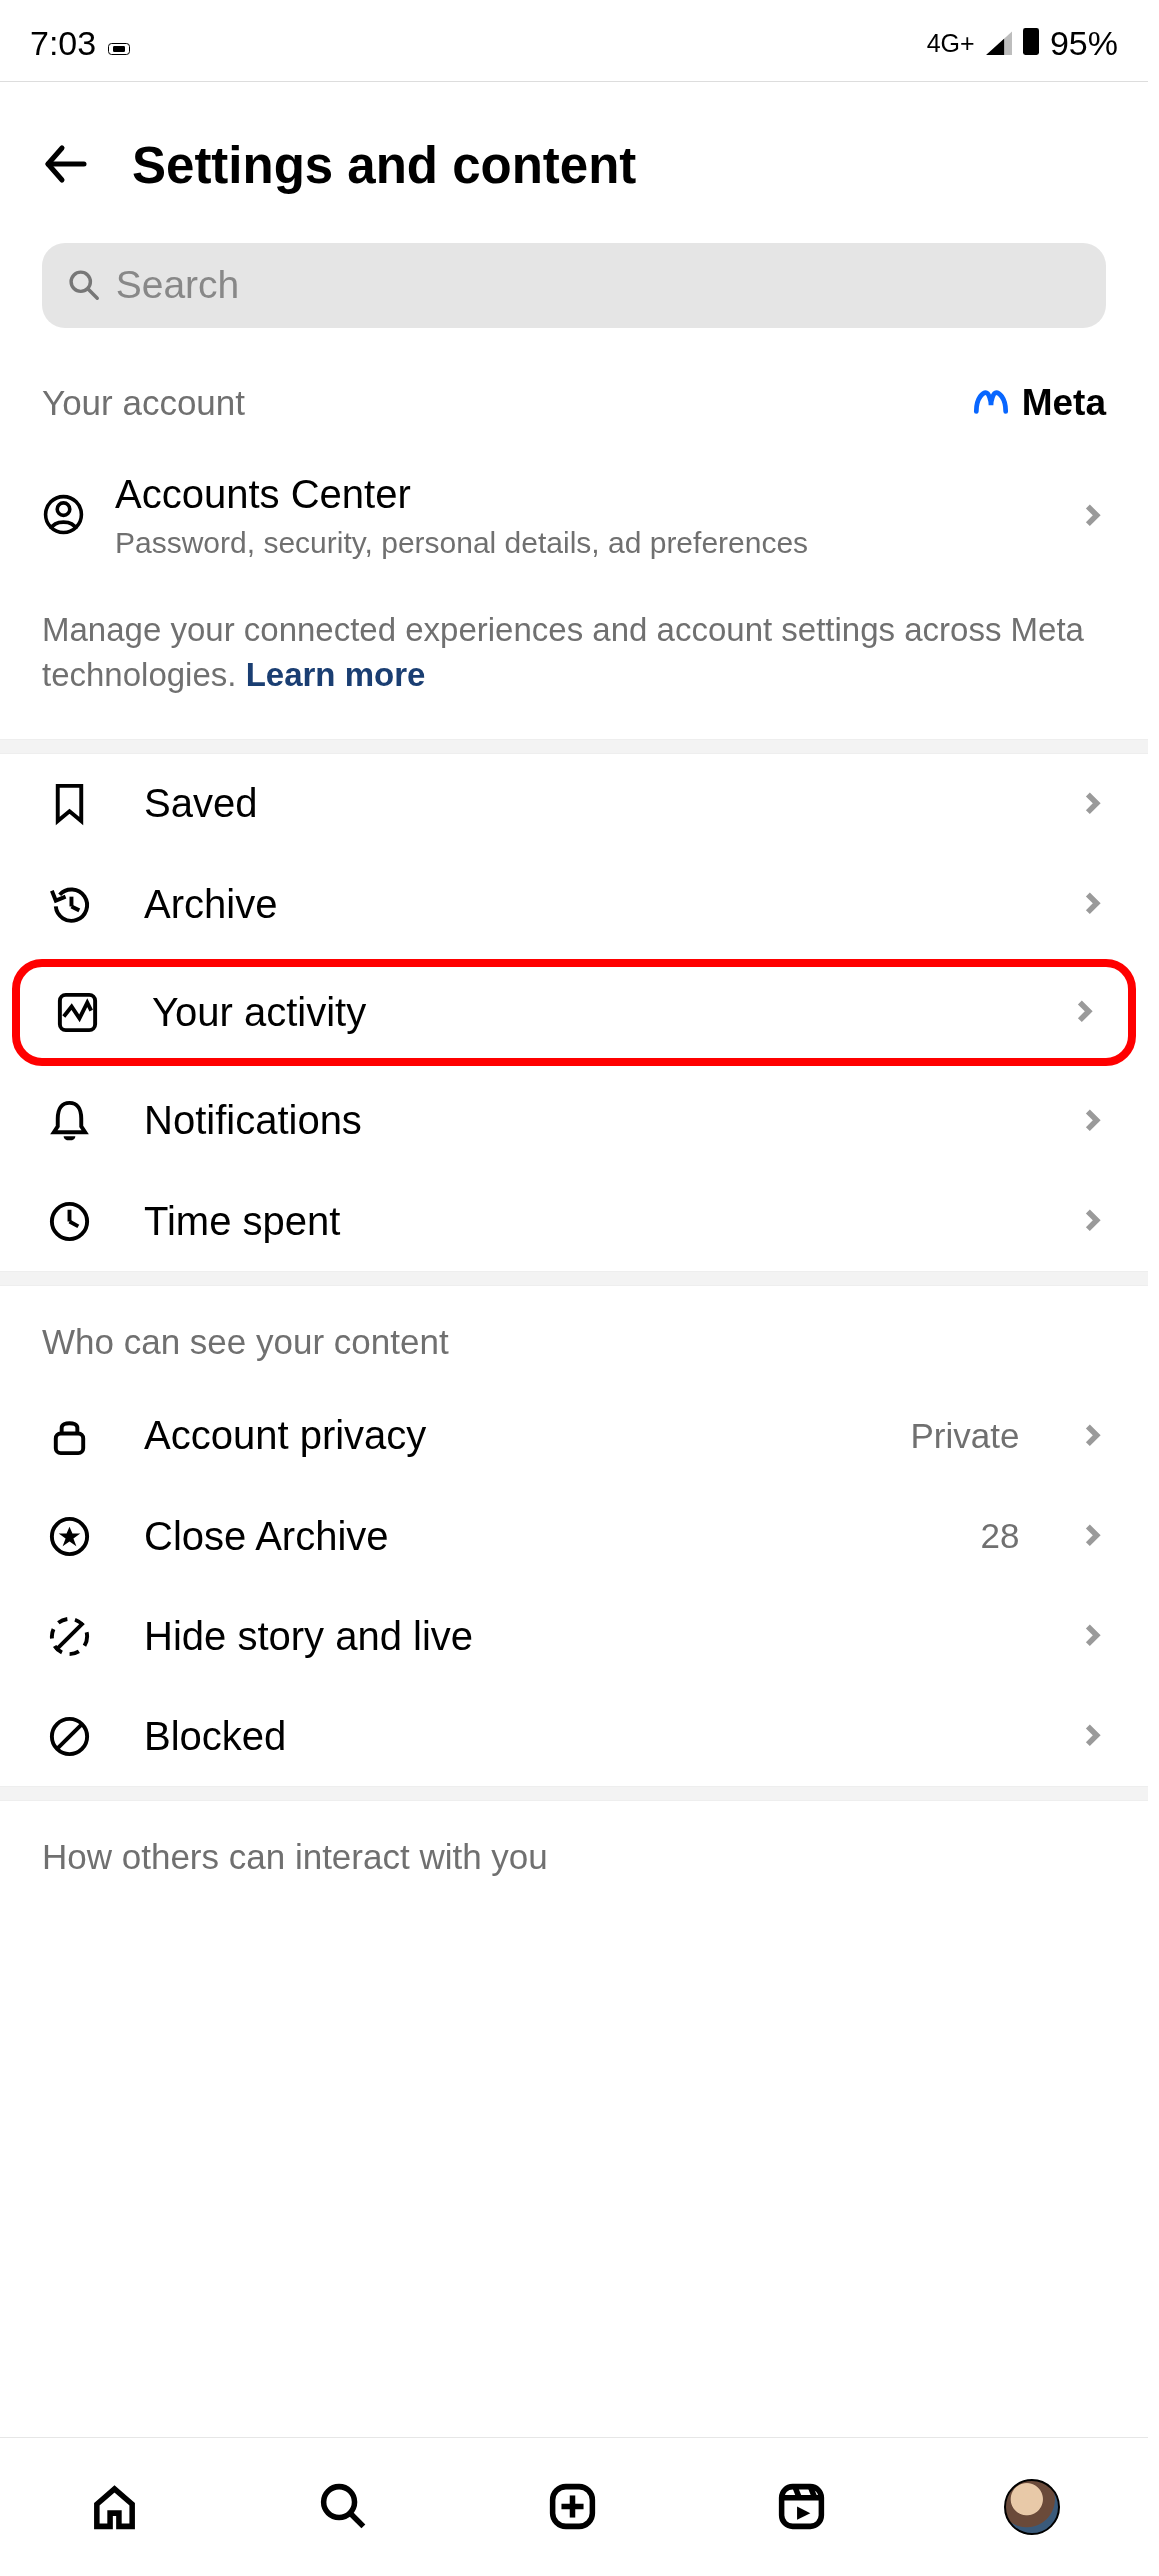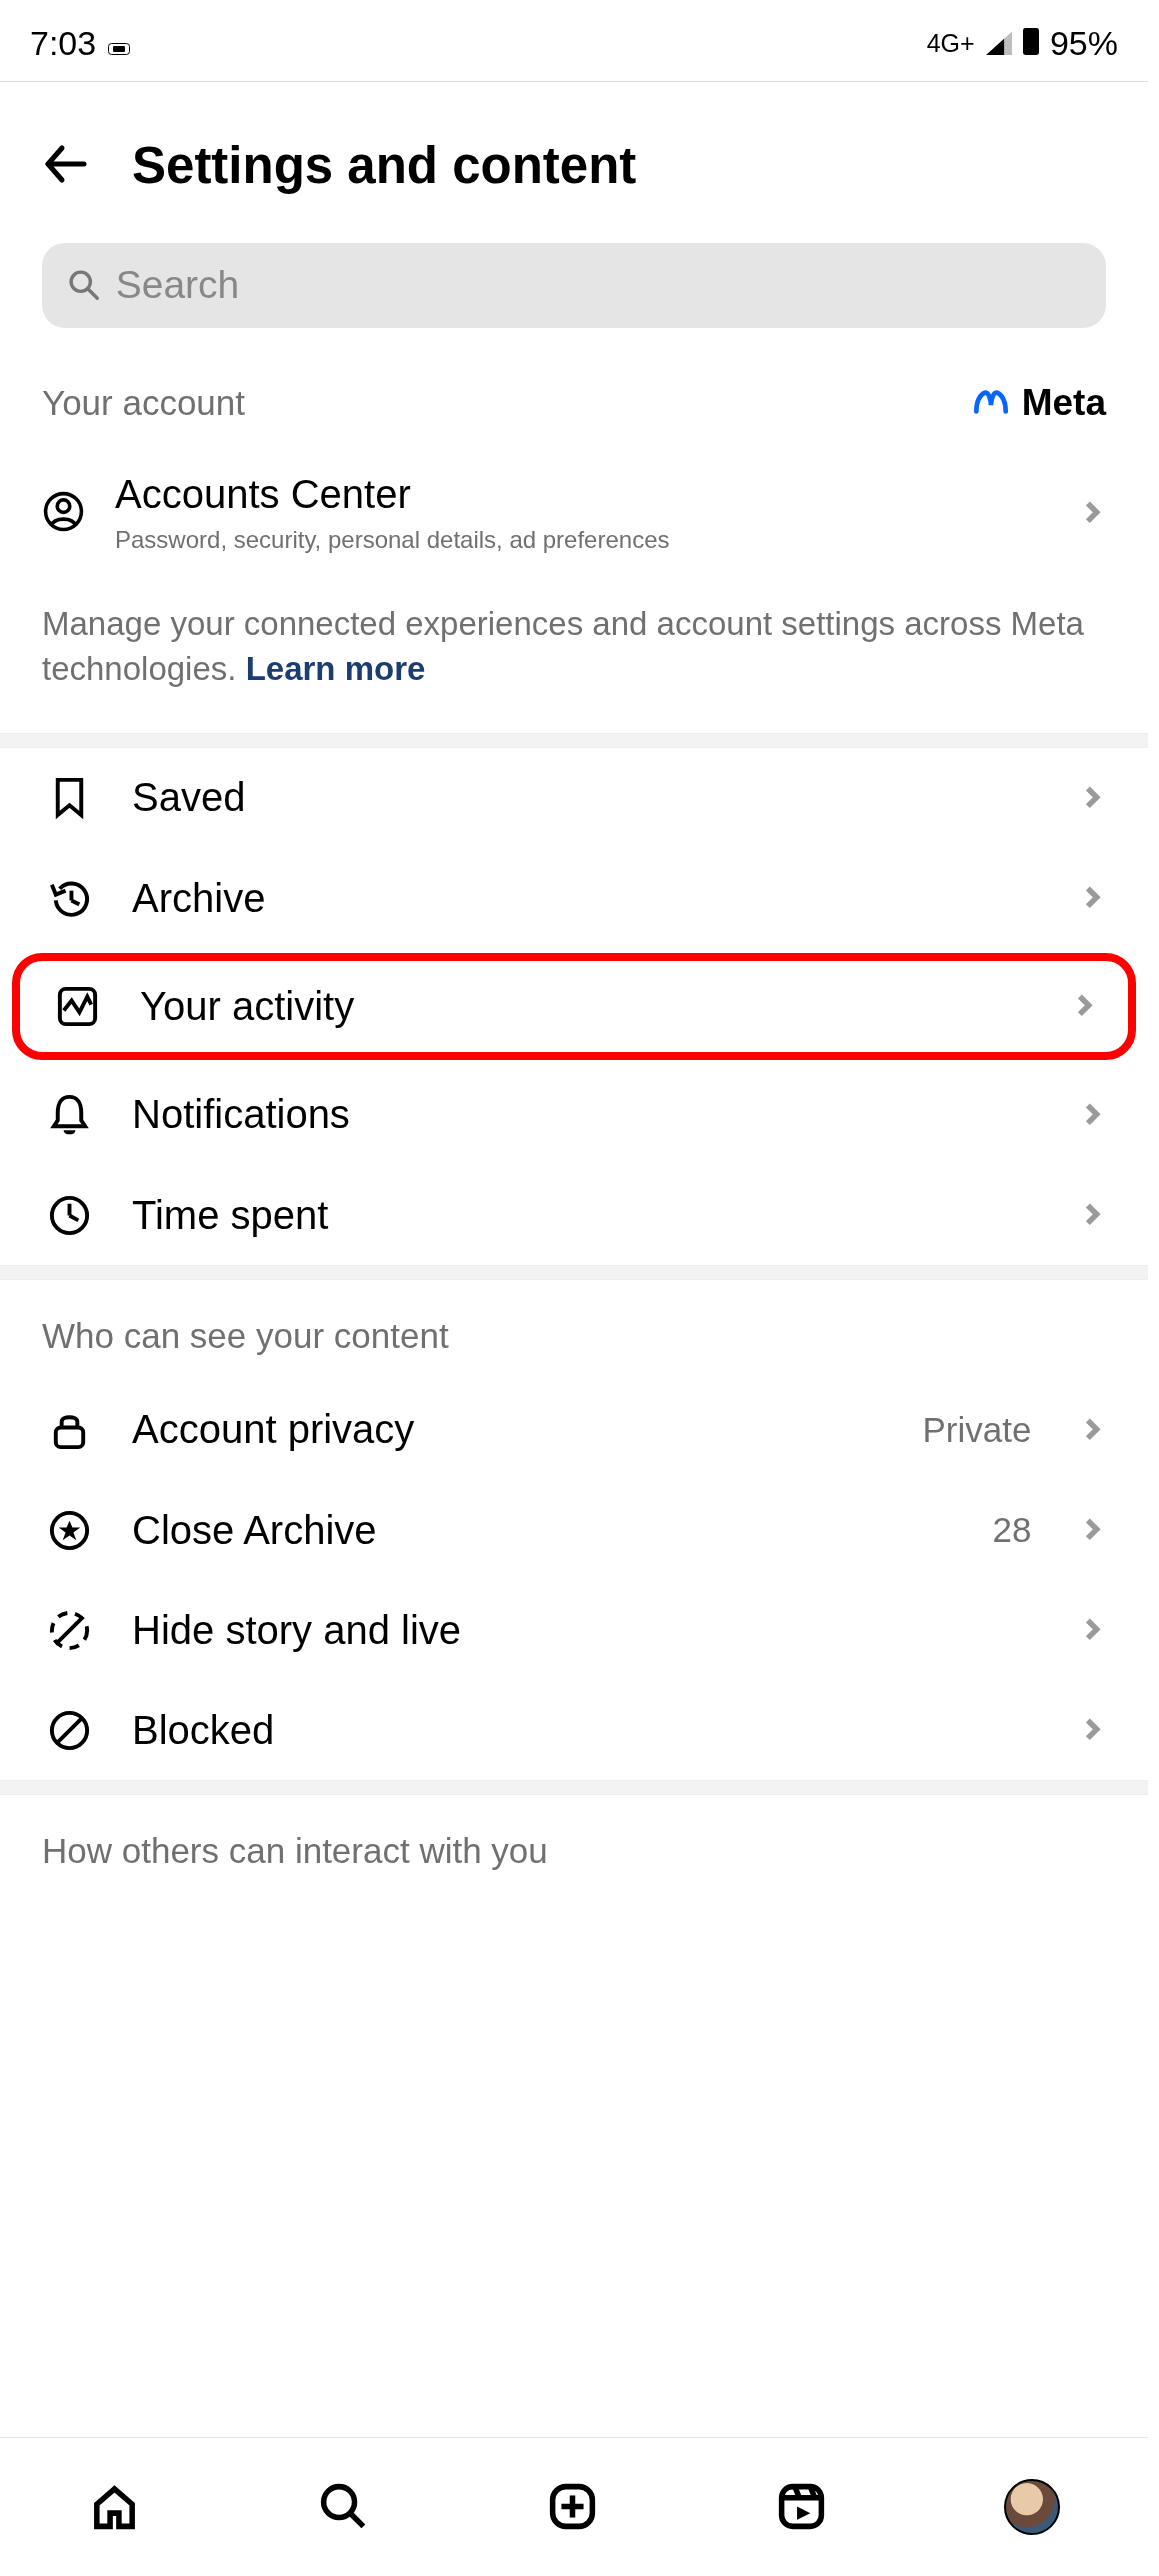--- a/index.html
+++ b/index.html
@@ -30,32 +30,32 @@
   .section-label { font-size:35px; color:#707070; }
   .meta-brand { display:flex; align-items:center; gap:9.7px;text-align:center; }
   .meta-brand svg { width:42px; height:28px; }
   .meta-text { font-size:37px; font-weight:600; color:#000; }
 
   
   .ac-row { display:flex; align-items:center; gap:30px; padding: 12px 42px 24px 42px; }
   .ac-icon svg { width:43px; height:43px; stroke:#000; }
   .ac-body { flex:1; }
   .ac-title { font-size:40px; color:#000; }
-  .ac-sub { font-size:24px; color:#707070; margin-top:9.7px; }
+  .ac-sub { font-size:30px; color:#707070; margin-top:9.7px; }
   .chev svg { width:26.6px; height:26.6px; stroke:#9a9a9a; stroke-width:5; fill:none; }
 
   .ac-desc { padding: 24px 42px 42px 42px; font-size:33px; color:#707070; line-height:1.35; }
   .learn-more { color:#1a3e72; font-weight:600; }
 
   .divider { height:14.5px; background:#f3f3f3; border-top:0.6px solid #eee; border-bottom:0.6px solid #eee; }
 
   .section-head { padding: 36px 42px 24px 42px; font-size:35px; color:#707070; }
 
   
-  .row { display:flex; align-items:center; gap:36px; padding: 26.6px 42px; }
+  .row { display:flex; align-items:center; gap:48px; padding: 26.6px 42px; }
   .row-icon { width:54px; display:flex; justify-content:center; }
   .row-icon svg { width:47px; height:47px; stroke:#000; fill:none; stroke-width:4; }
   .row-label { flex:1; font-size:40px; color:#000; }
   .row-value { font-size:35px; color:#707070; margin-right:12px; }
 
   .highlight-box { border:8.5px solid #ff0000; border-radius:30px; margin: 4.8px 12px; }
 
   
   .bottom-nav { position:absolute; bottom:0; left:0; right:0; height:139px; border-top:1.2px solid #e6e6e6; display:flex; justify-content:space-around; align-items:center; background:#fff;}
   .bottom-nav .nav-item svg { width:53px; height:53px; stroke:#000; fill:none; stroke-width:5;}

